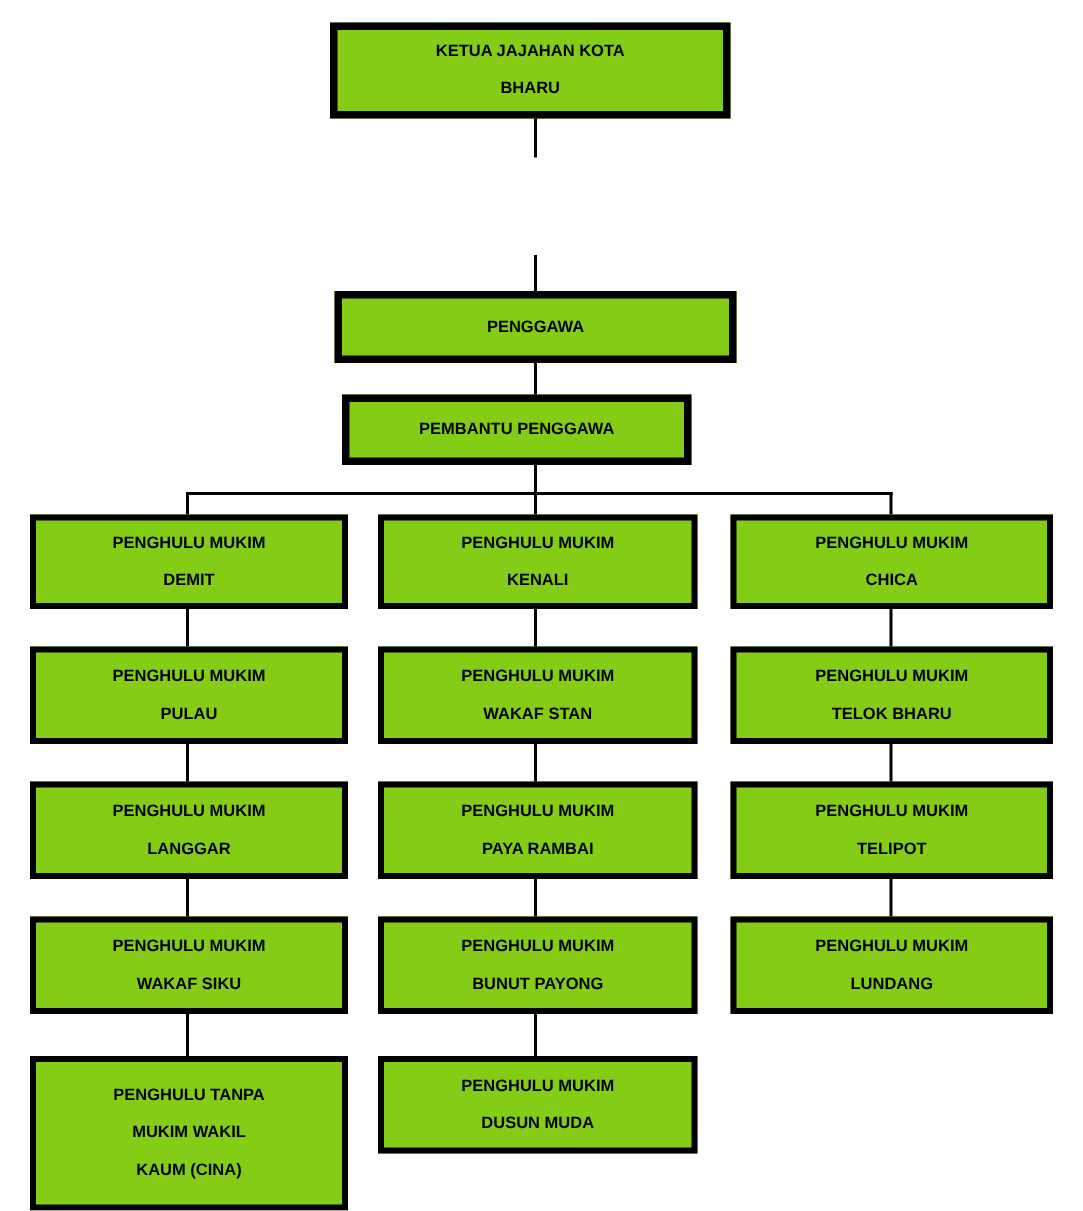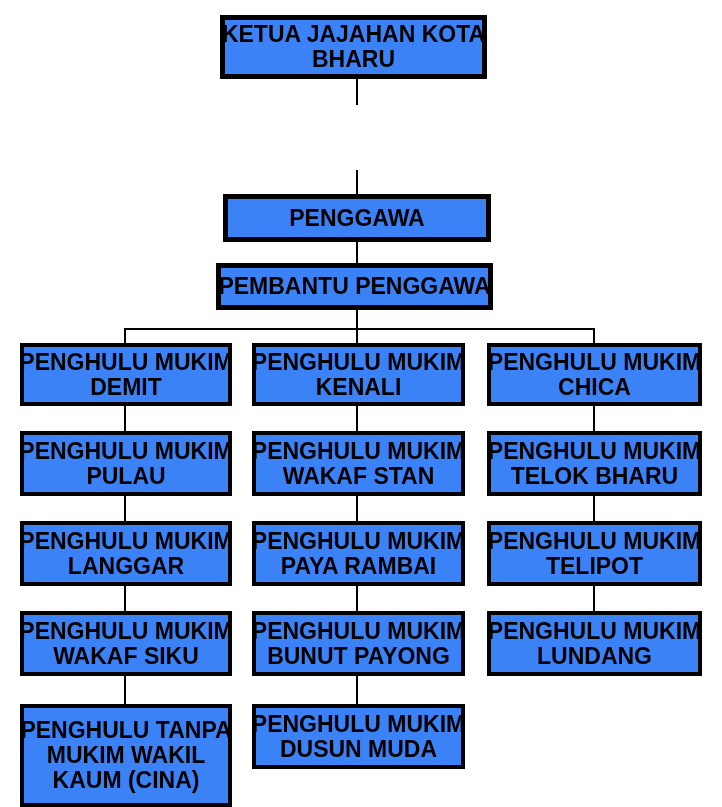--- a/index.html
+++ b/index.html
@@ -7,48 +7,48 @@
     position: relative;
     width: 722px;
     height: 807px;
     background: #ffffff;
     font-family: "Liberation Sans", sans-serif;
     color: #000000;
   }
   .box {
     position: absolute;
     box-sizing: border-box;
-    background: #3b82f6;
+    background: #84cc16;
     border: 4px solid #000000;
     display: flex;
     align-items: center;
     justify-content: center;
     text-align: center;
     font-weight: bold;
-    font-size: 23px;
+    font-size: 11px;
     line-height: 25px;
     white-space: pre;
   }
   .box.chain { border-width: 5px; }
   .vline, .hline { position: absolute; background: #000000; }
   .vline { width: 2px; }
   .hline { height: 2px; }
 </style>
 </head>
 <body>
 
 <div class="canvas">
 
   <div class="box chain" style="left:220px; top:15px; width:267px; height:64px;">KETUA JAJAHAN KOTA
 BHARU</div>
 
 
   <div class="box chain" style="left:223px; top:194px; width:268px; height:48px;">PENGGAWA</div>
 
-  <div class="box chain" style="left:216px; top:263px; width:277px; height:47px;">PEMBANTU PENGGAWA</div>
+  <div class="box chain" style="left:228px; top:263px; width:233px; height:47px;">PEMBANTU PENGGAWA</div>
 
   <div class="vline" style="left:356px; top:79px;  height:26px;"></div>
   <div class="vline" style="left:356px; top:170px; height:24px;"></div>
   <div class="vline" style="left:356px; top:242px; height:21px;"></div>
   <div class="vline" style="left:356px; top:310px; height:18px;"></div>
 
   <div class="hline" style="left:124px; top:328px; width:471px;"></div>
   <div class="vline" style="left:124px; top:328px; height:15px;"></div>
   <div class="vline" style="left:356px; top:328px; height:15px;"></div>
   <div class="vline" style="left:593px; top:328px; height:15px;"></div>

